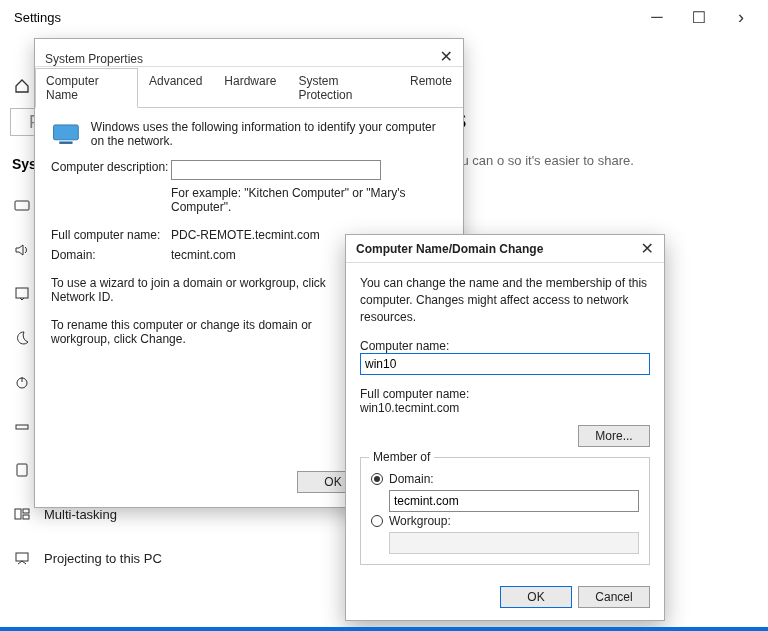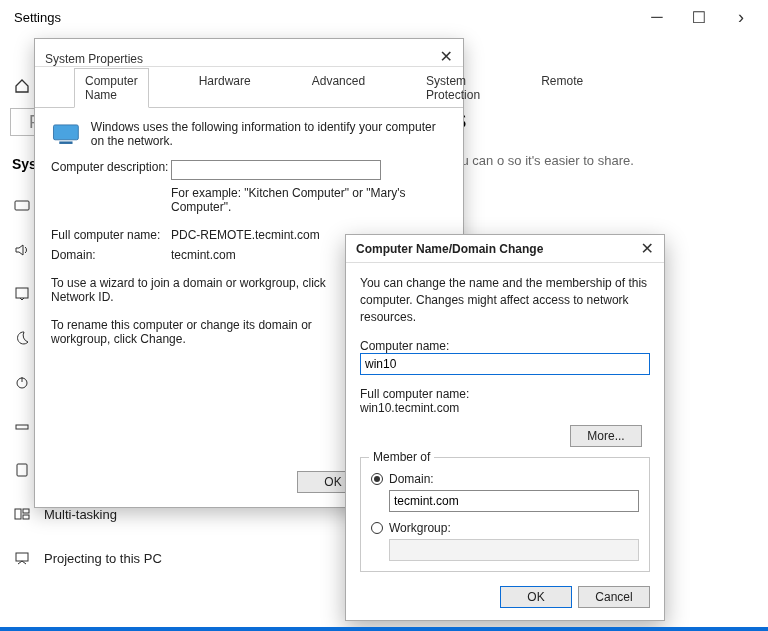--- a/index.html
+++ b/index.html
@@ -21,21 +21,21 @@
   .main { flex:1; padding:70px 20px 0 28px; }
   .main h1 { font-size:26px; font-weight:400; margin:0 0 16px; }
   .main p { font-size:13px; color:#666; line-height:1.5; }
   .user-icon { margin-top:50px; display:flex; gap:8px; color:#222; }
 
   
   .sysprop { position:absolute; left:34px; top:38px; width:430px; height:470px; background:#fff; border:1px solid #aaa; box-shadow:0 6px 18px rgba(0,0,0,.25); }
   .sysprop-title { height:28px; display:flex; align-items:flex-end; padding:0 10px; font-size:12px; color:#333; border-bottom:1px solid #ddd; }
   .sysprop-title .close { margin-left:auto; font-size:16px; color:#333; }
   .tabs { display:flex; background:#fff; border-bottom:1px solid #c9c9c9; }
-  .tab { padding:5px 10px; font-size:12px; color:#333; border:1px solid transparent; position:relative; top:1px;margin-left:39px; }
+  .tab { padding:5px 10px; font-size:12px; color:#333; border:1px solid transparent; position:relative; top:1px; }
   .tab.active { border:1px solid #c9c9c9; border-bottom:1px solid #fff; background:#fff; }
   .sysprop-body { padding:12px 16px; font-size:12px; color:#222; }
   .intro { display:flex; gap:10px; margin-bottom:12px; }
   .compicon { width:36px; height:28px; }
   .row { display:flex; margin:6px 0; }
   .row .lbl { width:120px; }
   .row .val { flex:1; }
   .descinput { width:210px; height:20px; border:1px solid #888; }
   .note { margin-left:120px; color:#222; margin-top:2px; }
   .para { margin:14px 0; max-width:300px; }
@@ -44,21 +44,21 @@
   .halfbtn { position:absolute; left:326px; width:20px; height:22px; border:1px solid #999; background:#e9e9e9; font-size:12px; display:flex; align-items:center; justify-content:flex-start; padding-left:2px; overflow:hidden; color:#222; }
 
   
   .dnschg { position:absolute; left:345px; top:234px; width:320px; height:387px; background:#fff; border:1px solid #aaa; box-shadow:0 8px 22px rgba(0,0,0,.3); }
   .dnschg-title { height:28px; display:flex; align-items:center; padding:0 10px; font-size:12px; font-weight:600; color:#222; border-bottom:1px solid #ddd; }
   .dnschg-title .close { margin-left:auto; font-size:16px; color:#333; font-weight:400; }
   .dnschg-body { padding:12px 14px; font-size:12px; color:#222; }
   .dnschg-body .explain { line-height:1.4; margin-bottom:14px; }
   .textinput { width:100%; height:22px; border:1px solid #0a6cd6; font-size:12px; padding:0 4px; }
   .textinput:not(.focus){ border-color:#888; }
-  .morebtn { display:flex; justify-content:flex-end; margin:10px 8px; }
+  .morebtn { display:flex; justify-content:flex-end; margin:10px 0; }
   .groupbox { border:1px solid #c9c9c9; padding:10px; position:relative; margin-top:10px; }
   .group-legend { position:absolute; top:-8px; left:8px; background:#fff; padding:0 4px; font-size:12px; }
   .radio-row { display:flex; align-items:center; gap:6px; margin:4px 0; }
   .radio { width:12px; height:12px; border:1px solid #333; border-radius:50%; display:inline-flex; align-items:center; justify-content:center; }
   .radio.checked::after { content:""; width:6px; height:6px; background:#333; border-radius:50%; }
   .okcancel { position:absolute; right:14px; bottom:12px; display:flex; gap:6px; }
   .btn.primary { border:1px solid #0a6cd6; }
 
   .taskbar { position:absolute; left:0; bottom:0; width:768px; height:4px; background:#0a6cd6; }
 </style>
@@ -162,22 +162,22 @@
   </div>
 </div>
 
 <div class="sysprop">
   <div class="sysprop-title">
     <span>System Properties</span>
     <span class="close">✕</span>
   </div>
   <div class="tabs">
     <div class="tab active">Computer Name</div>
+    <div class="tab">Advanced</div>
     <div class="tab">Hardware</div>
-    <div class="tab">Advanced</div>
     <div class="tab">System Protection</div>
     <div class="tab">Remote</div>
   </div>
   <div class="sysprop-body">
     <div class="intro">
       <svg class="compicon" viewBox="0 0 36 28">
           <rect x="3" y="3" width="30" height="18" rx="2" fill="#4aa3e0" stroke="#2b6ca3"></rect>
           <rect x="10" y="23" width="16" height="3" fill="#2b6ca3"></rect>
         </svg>
       <div>Windows uses the following information to identify your computer on the network.</div>
@@ -226,21 +226,21 @@
     <div class="morebtn">
         <div class="btn">More...</div>
       </div>
     <div class="groupbox">
       <div class="group-legend">Member of</div>
       <div class="radio-row">
         <span class="radio checked"></span>
         <span>Domain:</span>
       </div>
       <input class="textinput" style="margin-left: 18px; width: calc(100% - 18px);" value="tecmint.com">
-      <div class="radio-row" style="margin-top:9px;">
+      <div class="radio-row" style="margin-top:2px;">
         <span class="radio"></span>
         <span>Workgroup:</span>
       </div>
       <input class="textinput" style="margin-left: 18px; width: calc(100% - 18px); background: rgb(243, 243, 243); border-color: rgb(204, 204, 204);" value="">
     </div>
   </div>
   <div class="okcancel">
     <div class="btn primary">OK</div>
     <div class="btn">Cancel</div>
   </div>

